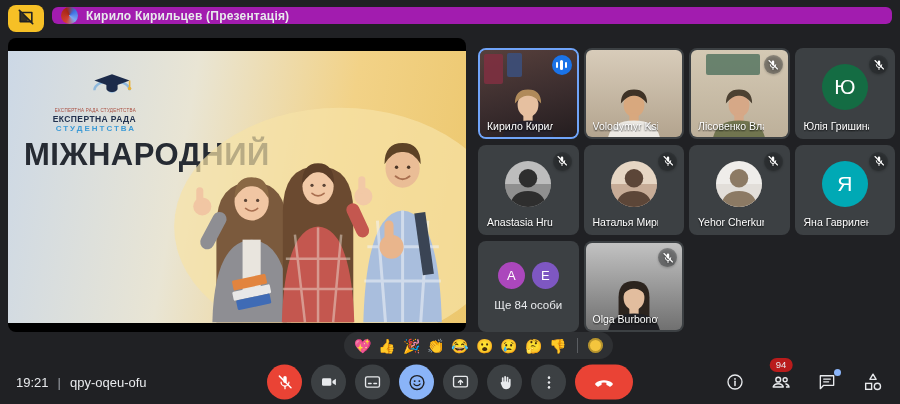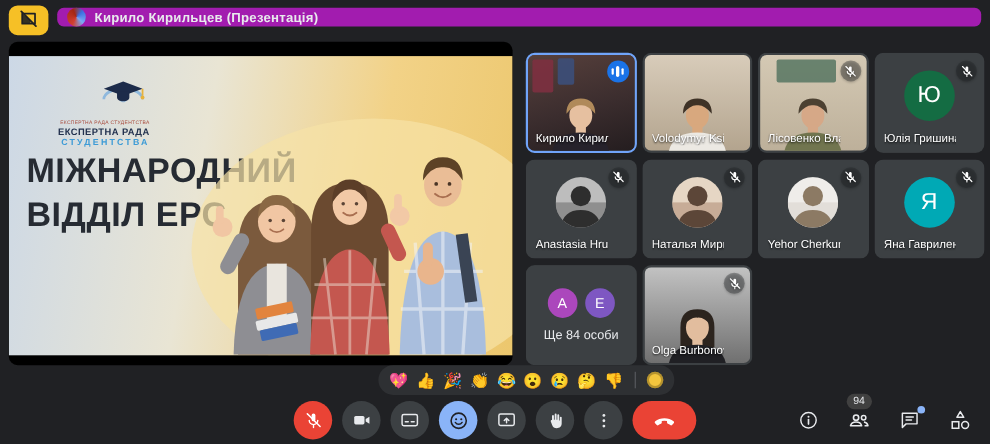--- a/index.html
+++ b/index.html
@@ -90,21 +90,21 @@
   #controls { position:absolute; left:50%; top:50%; transform:translate(-50%,-50%);
     display:flex; gap:9px; align-items:center; }
   .ctrl { width:35px; height:35px; border-radius:50%;
     display:flex; align-items:center; justify-content:center; }
   .ctrl.wide { width:58px; border-radius:18px; }
   #right-icons { position:absolute; right:16px; top:50%; transform:translateY(-50%);
     display:flex; gap:24px; align-items:center; }
   .ricon { position:relative; width:22px; height:22px; display:flex;
     align-items:center; justify-content:center; }
   .count-badge { position:absolute; top:-13px; left:50%; transform:translateX(-50%);
-    background:#404040; color:#e8eaed; font-size:9.5px; font-weight:500;
+    background:#b91c1c; color:#e8eaed; font-size:9.5px; font-weight:500;
     padding:1px 6px; border-radius:8px; line-height:1.3; }
   .notif-dot { position:absolute; top:-2px; right:-3px; width:7px; height:7px;
     border-radius:50%; }
 </style>
 </head>
 <body>
 
 <div id="topbar">
   <button class="warn-btn" style="background: rgb(246, 192, 38);">
     <span>
@@ -133,21 +133,20 @@
           <path d="M52 12v8" stroke="#e8b23a" stroke-width="2"></path>
           <circle cx="52" cy="22" r="2.2" fill="#e8b23a"></circle>
         </svg>
       </span>
       <div class="emblem-caption">ЕКСПЕРТНА РАДА СТУДЕНТСТВА</div>
       <div class="logo-line1">ЕКСПЕРТНА РАДА</div>
       <div class="logo-line2">СТУДЕНТСТВА</div>
     </div>
     <div id="slide-title">
       <div>МІЖНАРОДНИЙ</div>
-      <div>ВІДДІЛ ЕРС</div>
     </div>
     <svg id="students" viewBox="0 0 310 215">
       <ellipse cx="185" cy="120" rx="165" ry="118" fill="#f7e3a6" opacity="0.7"></ellipse>
 
       <path d="M62 215 L62 120 Q62 76 97 76 Q132 76 132 120 L132 215 Z" fill="#7b5a3d"></path>
       <ellipse cx="97" cy="95" rx="17" ry="19" fill="#f1c6a3"></ellipse>
       <path d="M80 92 Q80 71 97 71 Q114 71 114 92 Q106 79 97 80 Q88 79 80 92 Z" fill="#8a6844"></path>
       <circle cx="91" cy="94" r="1.6" fill="#5a4436"></circle>
         <circle cx="103" cy="94" r="1.6" fill="#5a4436"></circle>
       <path d="M91 102 Q97 107 103 102" stroke="#a96f50" stroke-width="1.6" fill="none" stroke-linecap="round"></path>
@@ -377,20 +376,25 @@
     <button class="reaction-btn">😂</button>
     <button class="reaction-btn">😮</button>
     <button class="reaction-btn">😢</button>
     <button class="reaction-btn">🤔</button>
     <button class="reaction-btn">👎</button>
     <span class="rx-divider"></span>
     <button class="skin-tone-btn" style="background: rgb(243, 197, 61);"></button>
   </div>
 
 <div id="bottombar">
+  <div class="meta">
+    <span>19:21</span>
+    <span class="sep">|</span>
+    <span>qpy-oqeu-ofu</span>
+  </div>
   <div id="controls">
       <button class="ctrl" style="background: rgb(234, 67, 53);">
         <span style="display:flex">
           <svg width="18" height="18" viewBox="0 0 24 24">
             <rect x="9.7" y="3.2" width="4.6" height="9.5" rx="2.3" fill="#ffffff"></rect>
             <path d="M6.8 11.5a5.2 5.2 0 0 0 10.4 0" fill="none" stroke="#ffffff" stroke-width="1.7" stroke-linecap="round"></path>
             <path d="M12 17v3.2" stroke="#ffffff" stroke-width="1.7" stroke-linecap="round"></path>
             <path d="M4.5 3.5l15.5 15.5" stroke="#ffffff" stroke-width="1.9" stroke-linecap="round"></path>
           </svg>
         </span>

